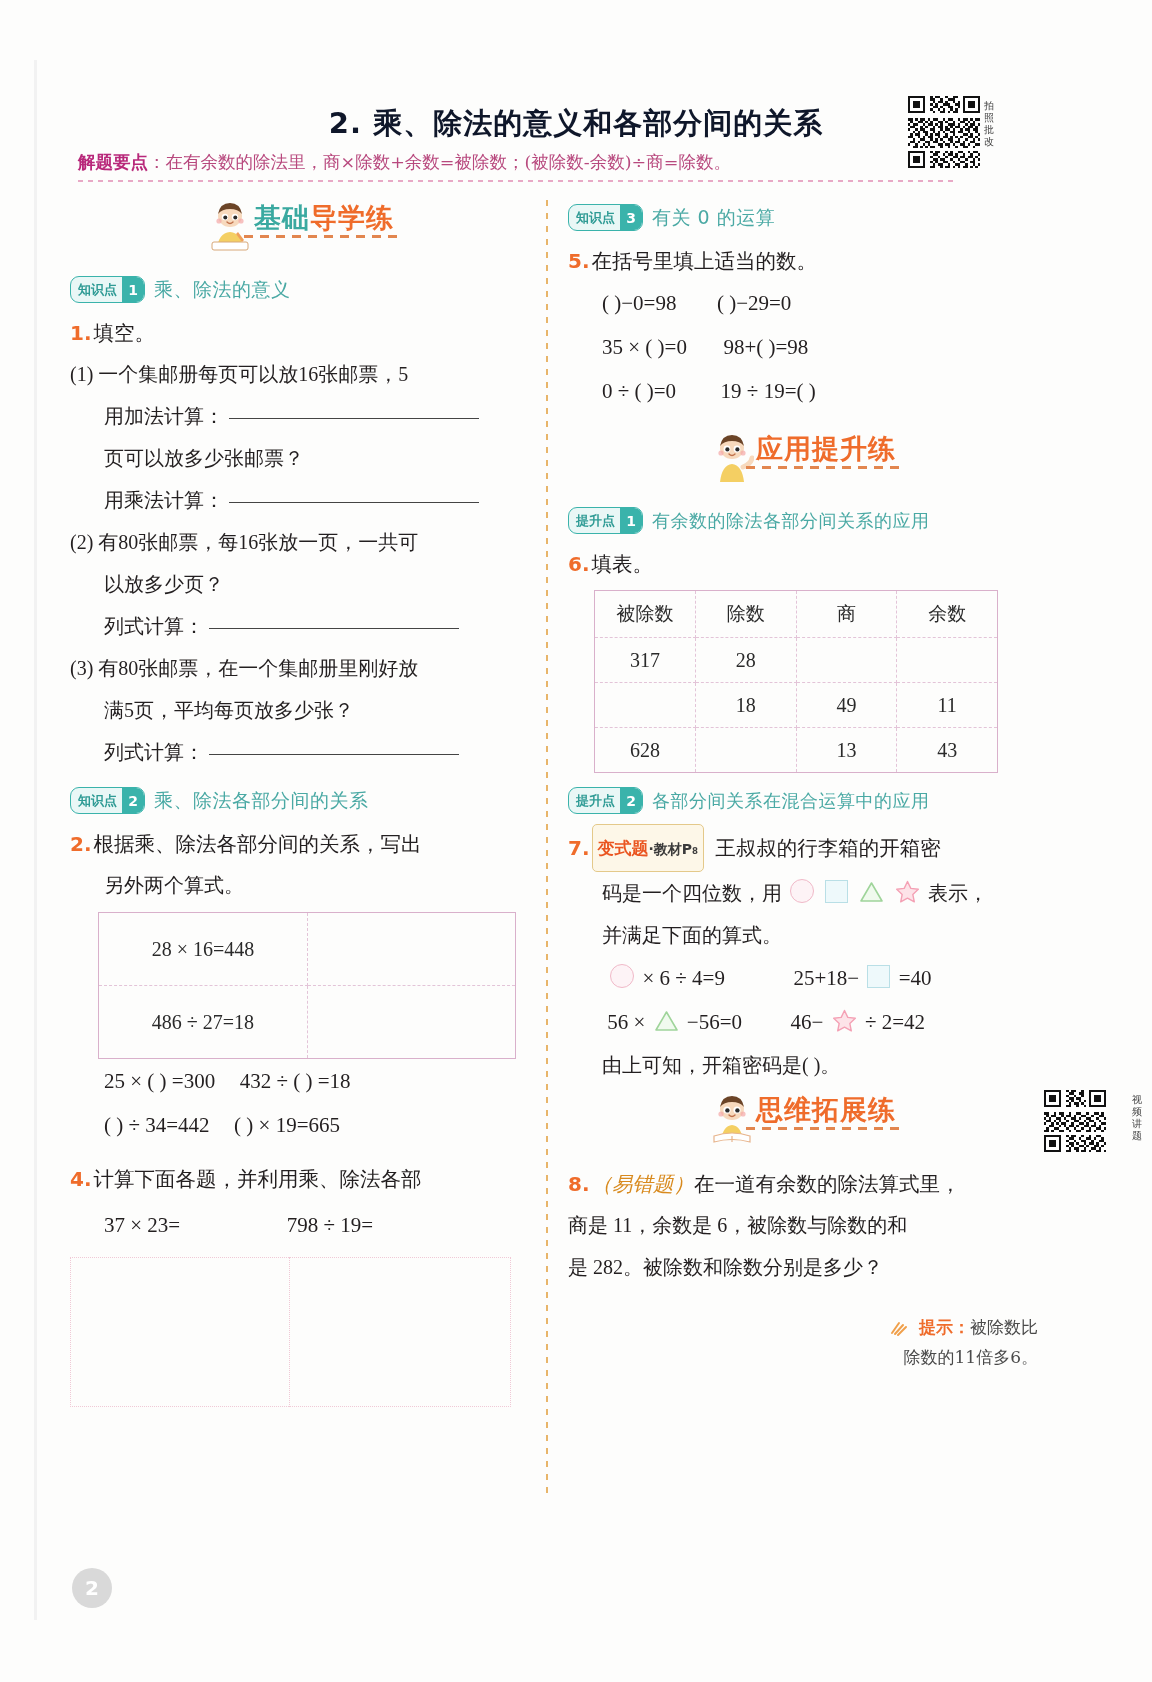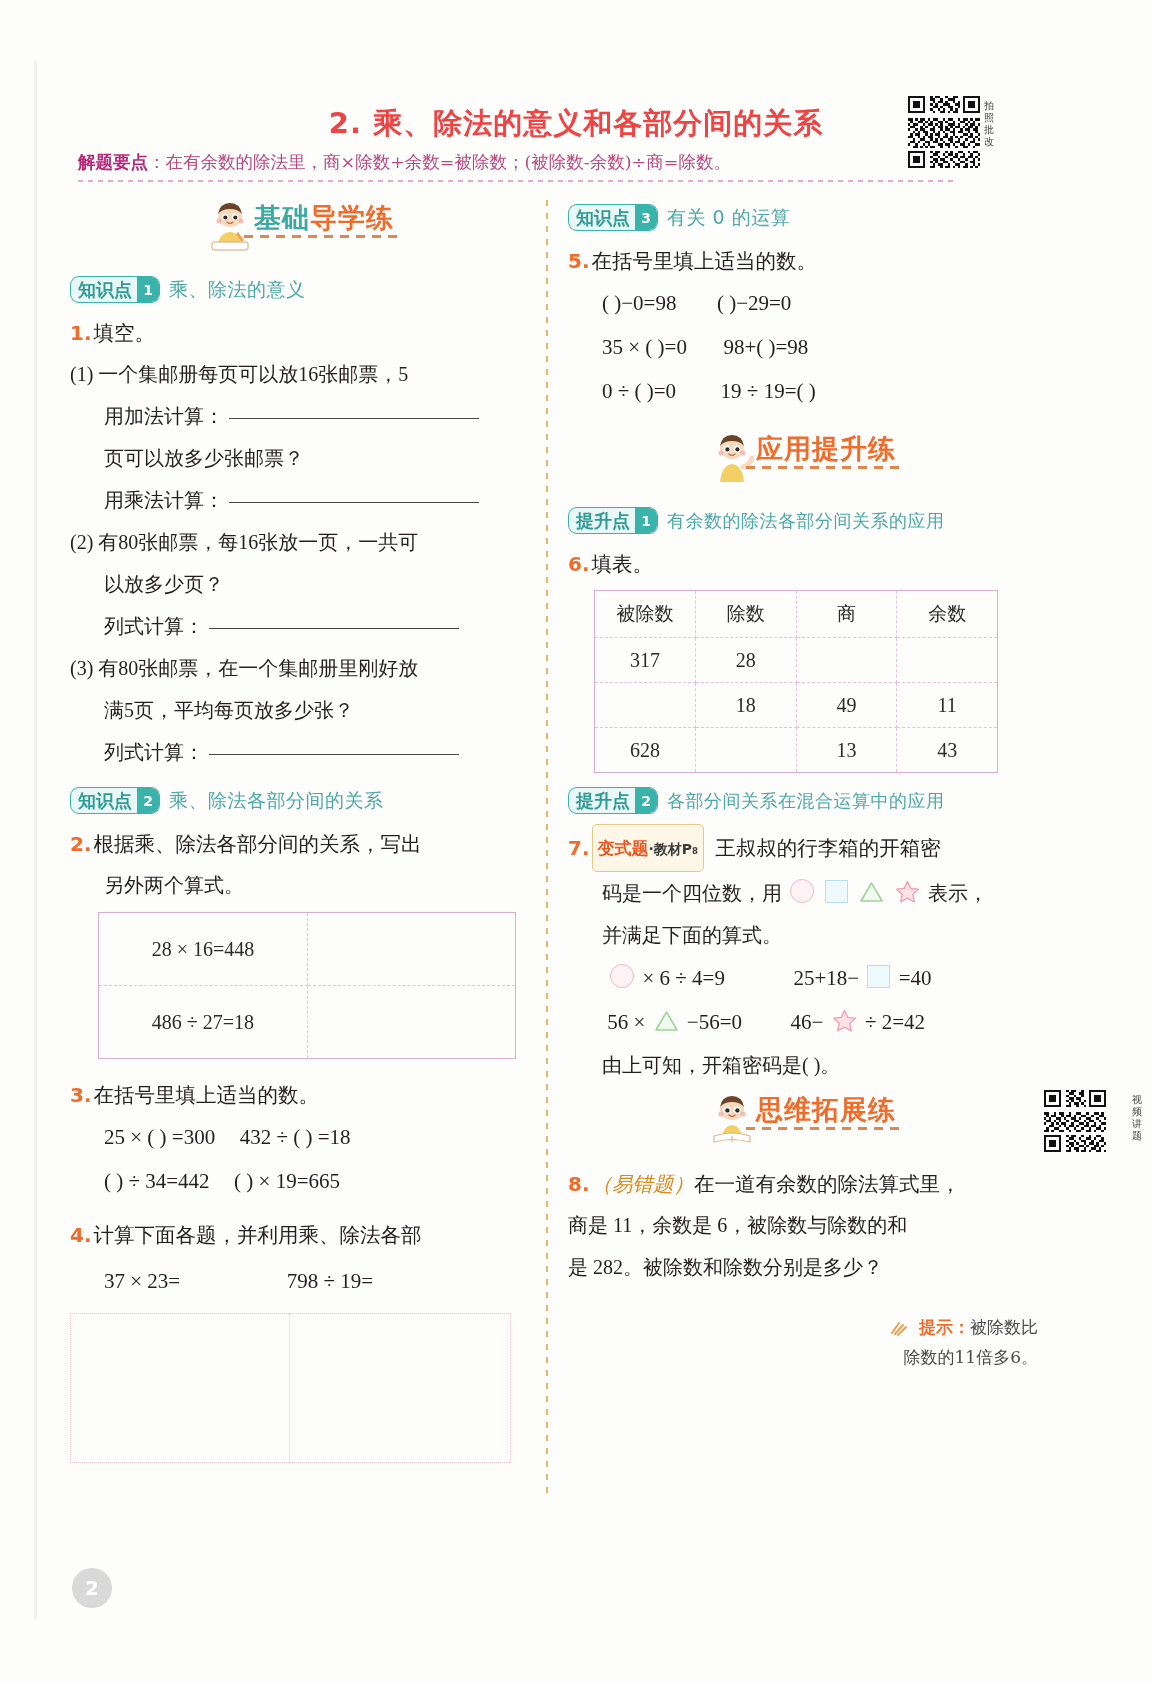--- a/index.html
+++ b/index.html
@@ -13,21 +13,21 @@
   }
   .page {
     position:absolute; left:0; top:0; width:1152px; height:1682px;
     background:#fdfdfc;
   }
 
   
   .title-row { position:absolute; left:0; top:104px; width:1152px; text-align:center; }
   .title {
     font-family:"DejaVu Sans", sans-serif;
-    font-weight:bold; font-size:29px; letter-spacing:1px; color:#ef4444;
+    font-weight:bold; font-size:29px; letter-spacing:1px; color:#0f172a;
   }
   .qr-top {
     position:absolute; left:908px; top:96px; width:72px; height:72px;
   }
   .qr-label {
     position:absolute; left:984px; top:100px; width:18px;
     font-family:"DejaVu Sans", sans-serif; font-size:10px; line-height:12px;
     color:#444; letter-spacing:0px;
   }
   .keypoint {
@@ -68,21 +68,21 @@
   .kid { position:absolute; left:0; top:2px; width:44px; height:50px; }
 
   
   .kp { margin:14px 0 6px 0; display:flex; align-items:center; white-space:nowrap; }
   .kp-chip {
     display:inline-flex; align-items:center;
     border:1.5px solid #3ab3ab; border-radius:9px; overflow:hidden;
     background:#e9f7f6; height:25px;
   }
   .kp-chip .kl {
-    font-family:"DejaVu Sans", sans-serif; font-weight:bold; font-size:18px;
+    font-family:"DejaVu Sans", sans-serif; font-weight:bold; font-size:13px;
     color:#2f9b95; padding:0 5px 0 7px;
   }
   .kp-chip .kn {
     background:#3ab3ab; color:#fff; font-family:"DejaVu Sans", sans-serif;
     font-weight:bold; font-size:14px; width:22px; height:25px;
     display:flex; align-items:center; justify-content:center;
     border-radius:0 7px 7px 0;
   }
   .kp-title {
     margin-left:9px; font-family:"DejaVu Sans", sans-serif; font-size:19px;
@@ -469,23 +469,20 @@
         <td style="width:208px;height:70px">28 × 16=448</td>
         <td style="width:208px"></td>
       </tr>
       <tr>
         <td style="height:70px">486 ÷ 27=18</td>
         <td></td>
       </tr>
     </tbody>
       </table>
 
-    <div class="q" style="margin-top:16px">
-      <span class="qnum">3.</span><span class="qtext">在括号里填上适当的数。</span>
-    </div>
     <div class="eqline">
       <span class="indent"></span><span>25 × (          ) =300</span>
       <span style="display:inline-block;width:14px"></span>
       <span>432 ÷ (          ) =18</span>
     </div>
     <div class="eqline">
       <span class="indent"></span><span>(          ) ÷ 34=442</span>
       <span style="display:inline-block;width:14px"></span>
       <span>(          ) × 19=665</span>
     </div>

